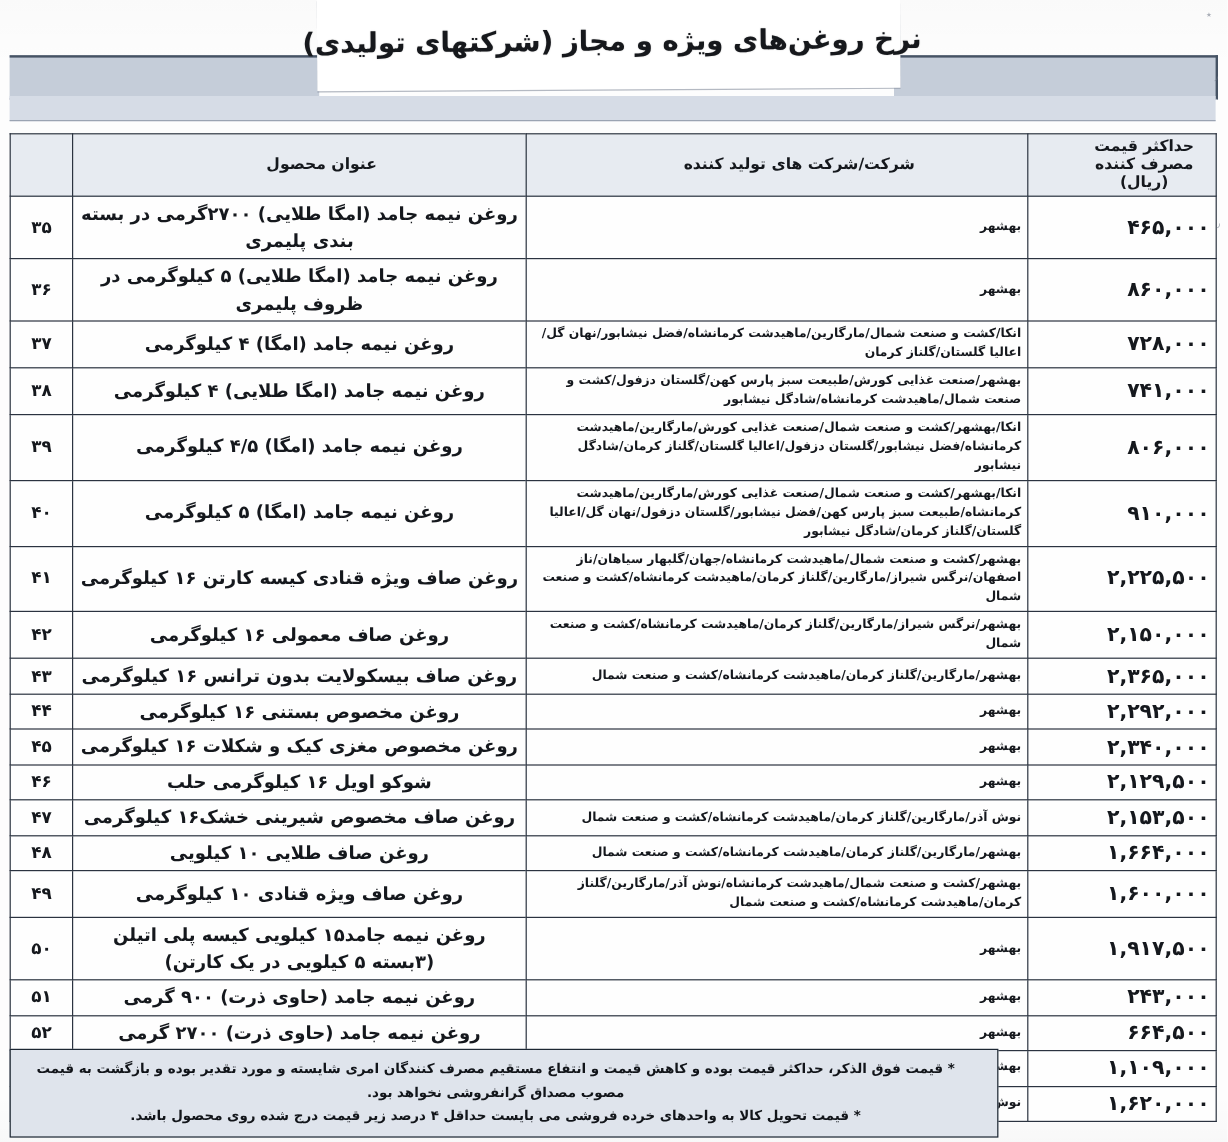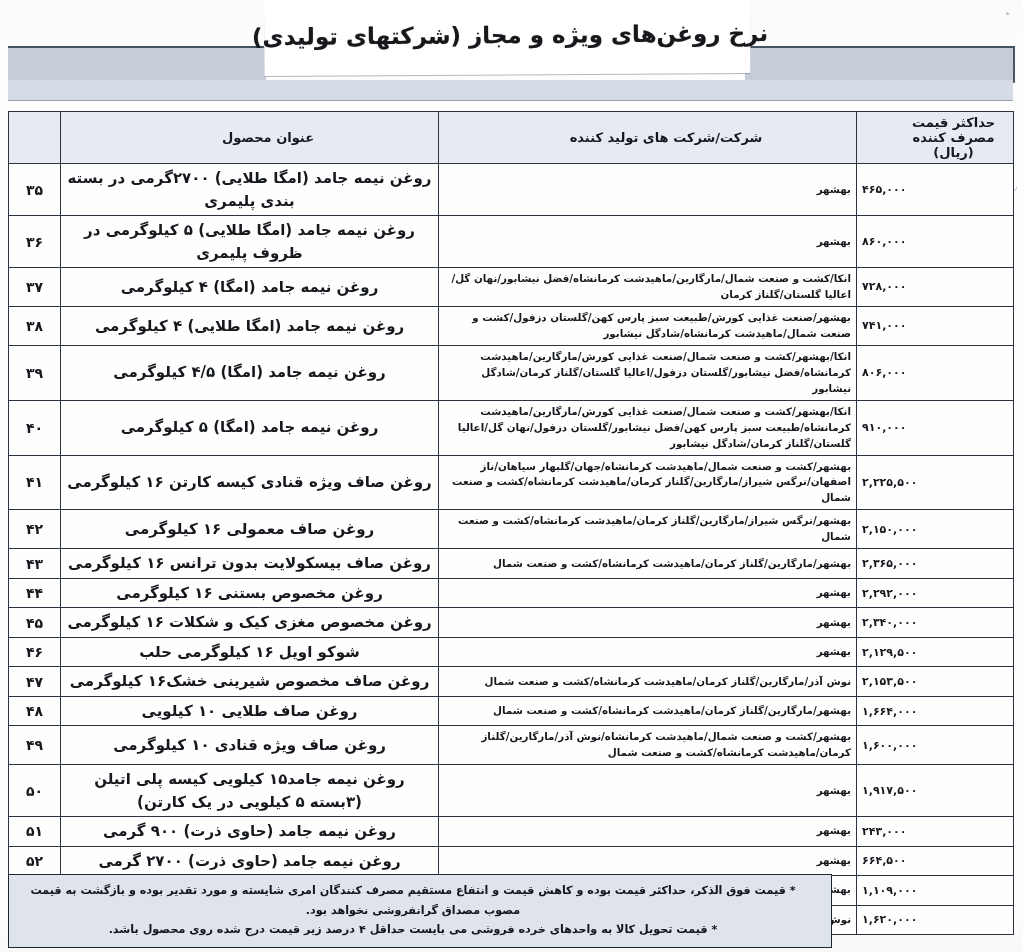--- a/index.html
+++ b/index.html
@@ -107,22 +107,22 @@
     font-weight: bold;
     text-align: center;
     padding-left: 42px;
   }
   .col-price   { width: 157px; }
   .col-company { width: 418px; }
   .col-product { width: 378px; }
   .col-num     { width: 52px;  }
 
   td.cell-price {
-    text-align: left;
-    font-size: 11px;
+    text-align: right;
+    font-size: 17px;
     font-weight: bold;
     letter-spacing: .3px;
   }
   td.cell-company {
     text-align: right;
     font-size: 10.3px;
     line-height: 1.55;
     font-weight: bold;
     padding: 4px 7px;
   }

